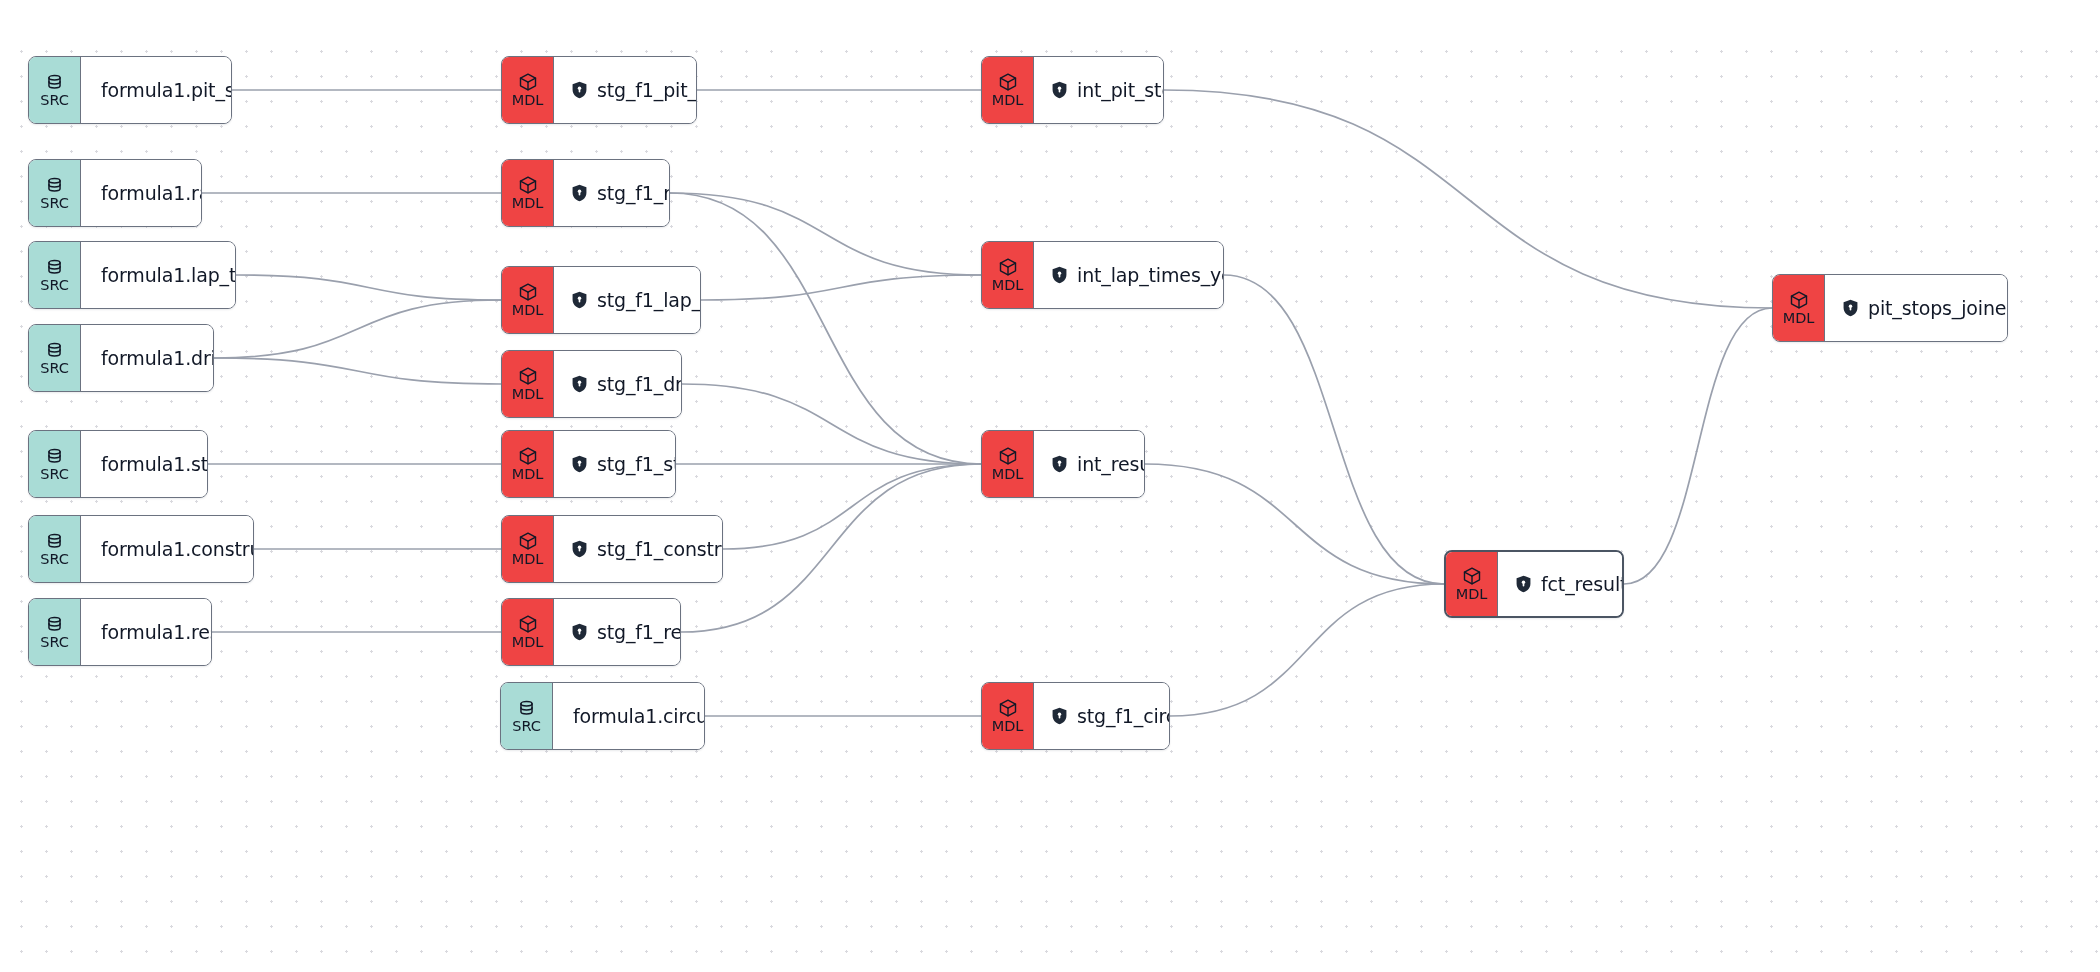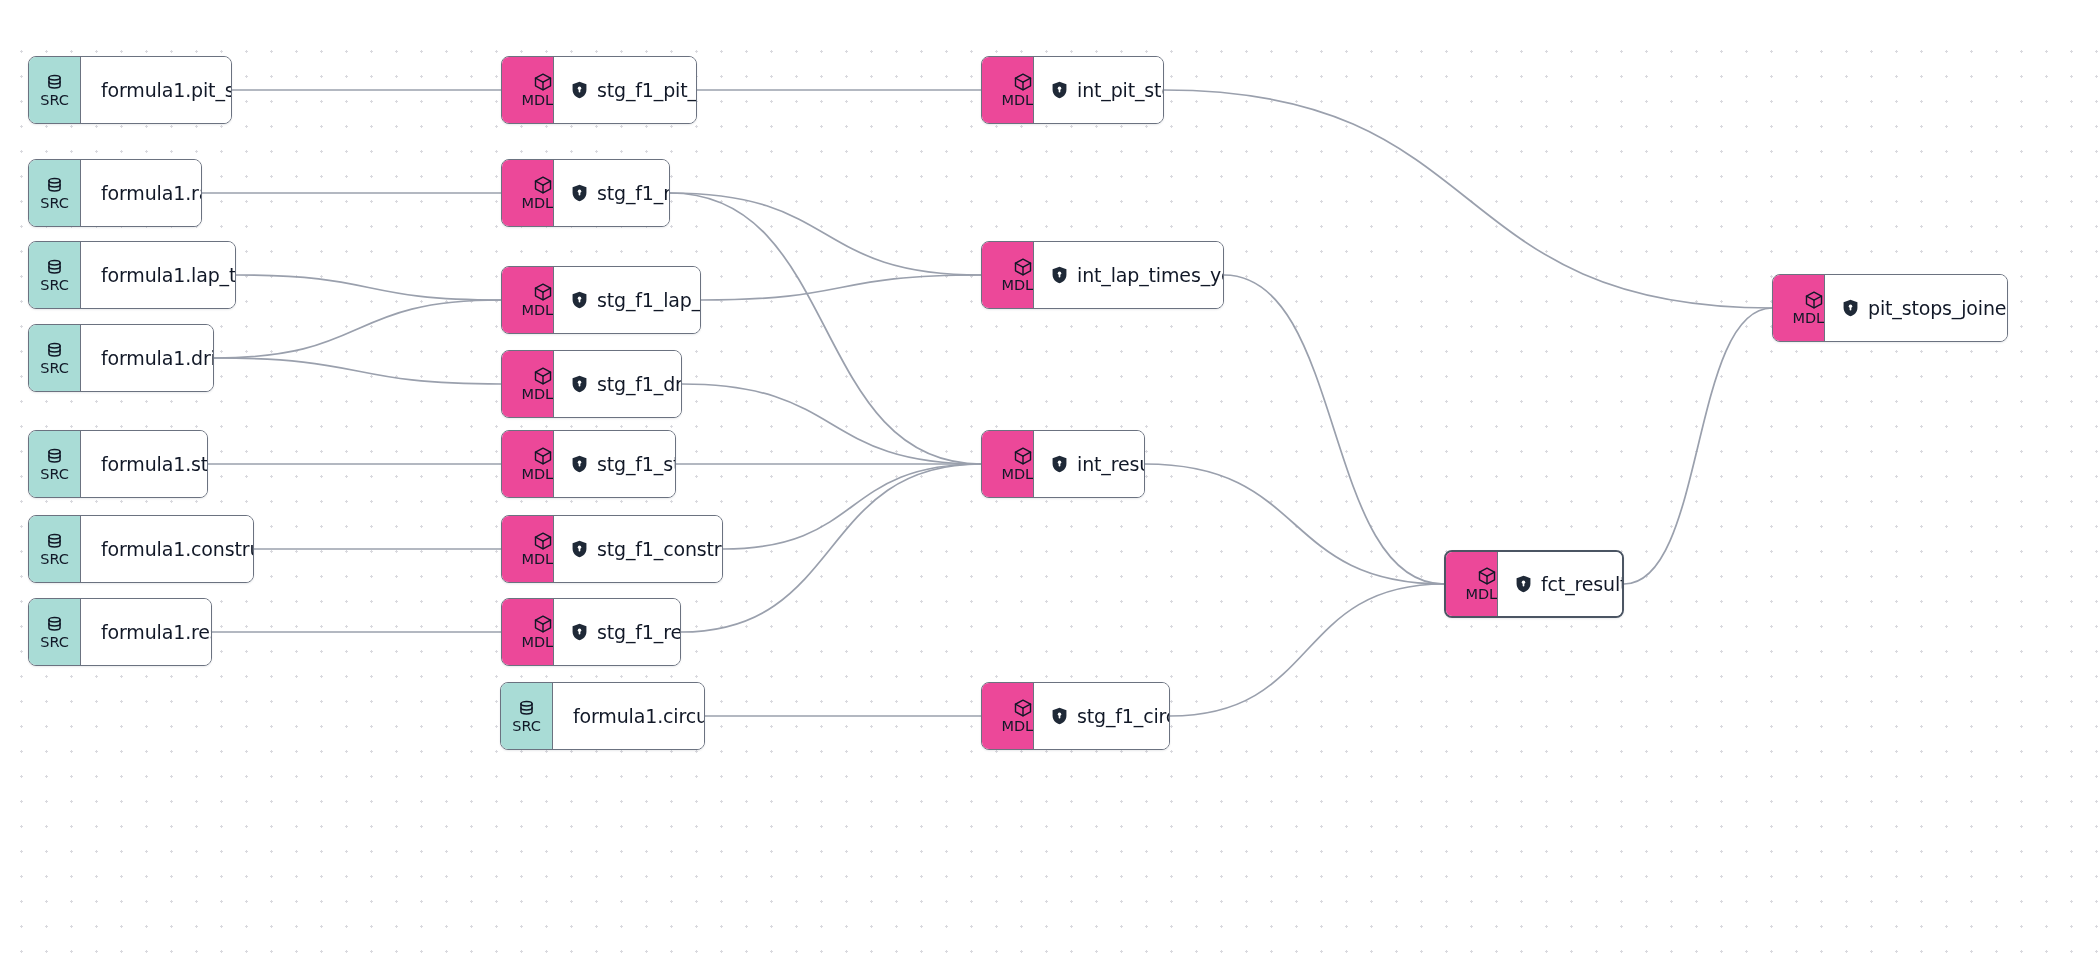--- a/index.html
+++ b/index.html
@@ -52,21 +52,21 @@
     flex: 0 0 52px;
     display: flex;
     flex-direction: column;
     align-items: center;
     justify-content: center;
     gap: 1px;
     border-right: 1.4px solid #6b7280;
     box-sizing: border-box;
   }
   .badge.src { background: #a9dcd6; }
-  .badge.mdl { background: #ec4899; align-items: flex-end; }
+  .badge.mdl { background: #ef4444; }
   .badge svg { display: block; }
   .badge-text {
     font-size: 14.5px;
     line-height: 1;
     color: #111827;
     letter-spacing: -0.1px;
     font-family: "DejaVu Sans", "Liberation Sans", sans-serif;
   }
   .body {
     flex: 1 1 auto;

